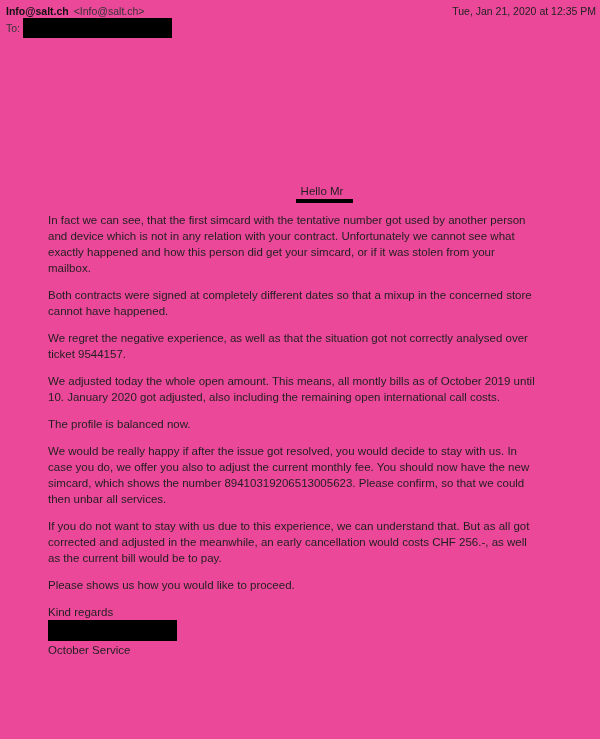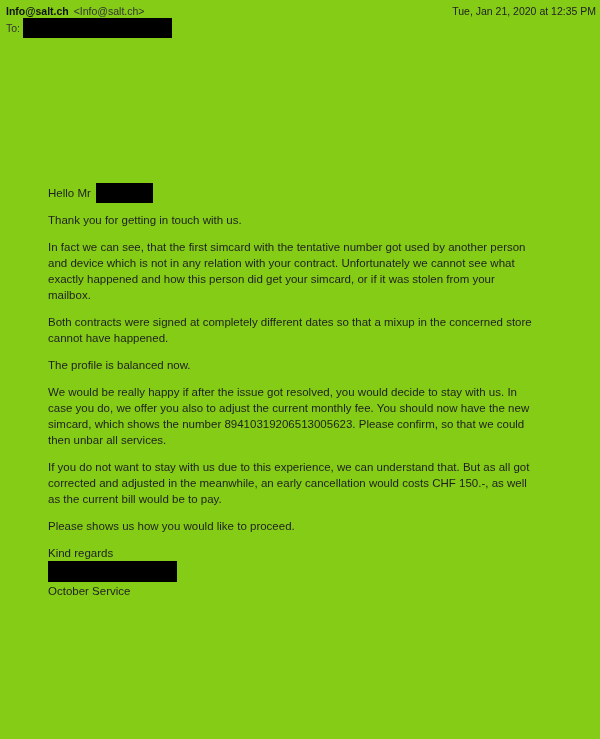--- a/index.html
+++ b/index.html
@@ -1,20 +1,20 @@
 <!DOCTYPE html>
 <html><head>
 <meta charset="utf-8">
 <style>
   html, body { margin: 0; padding: 0; background: #e8e8e8; }
   .page {
     position: relative;
     width: 600px;
     height: 739px;
-    background: #84cc16;
+    background: #ec4899;
     font-family: "Liberation Sans", sans-serif;
     color: #1f1f1f;
     overflow: hidden;
     margin: 0 auto;
   }
 
   
   .header {
     position: absolute;
     top: 5px;
@@ -55,20 +55,21 @@
     width: 548px;
     font-size: 11.5px;
     line-height: 16px;
     color: #1f1f1f;
   }
   .greeting {
     display: flex;
     align-items: center;
     height: 20px;
     margin: 0 0 9px 0;
+    flex-direction: column;
   }
   .content p {
     margin: 0 0 11px 0;
     white-space: pre; 
   }
   .content p.closing { margin-bottom: 0; }
   .content p.sig-role { margin: 0; }
 </style>
 </head>
 <body>
@@ -88,34 +89,37 @@
       <span class="redact redact-to"></span>
     </div>
   </div>
 
   <div class="content">
     <div class="greeting">
       <span>Hello Mr</span>
       <span class="redact redact-name"></span>
     </div>
 
-    <p>Thank you for getting in touch with us.</p>
     <p>In fact we can see, that the first simcard with the tentative number got used by another person
 and device which is not in any relation with your contract. Unfortunately we cannot see what
 exactly happened and how this person did get your simcard, or if it was stolen from your
 mailbox.</p>
     <p>Both contracts were signed at completely different dates so that a mixup in the concerned store
 cannot have happened.</p>
+    <p>We regret the negative experience, as well as that the situation got not correctly analysed over
+ticket 9544157.</p>
+    <p>We adjusted today the whole open amount. This means, all montly bills as of October 2019 until
+10. January 2020 got adjusted, also including the remaining open international call costs.</p>
     <p>The profile is balanced now.</p>
     <p>We would be really happy if after the issue got resolved, you would decide to stay with us. In
 case you do, we offer you also to adjust the current monthly fee. You should now have the new
 simcard, which shows the number 89410319206513005623. Please confirm, so that we could
 then unbar all services.</p>
     <p>If you do not want to stay with us due to this experience, we can understand that. But as all got
-corrected and adjusted in the meanwhile, an early cancellation would costs CHF 150.-, as well
+corrected and adjusted in the meanwhile, an early cancellation would costs CHF 256.-, as well
 as the current bill would be to pay.</p>
     <p>Please shows us how you would like to proceed.</p>
 
     <p class="closing">Kind regards</p>
     <div class="redact redact-signature"></div>
     <p class="sig-role">October Service</p>
   </div>
 
 </div>
 

